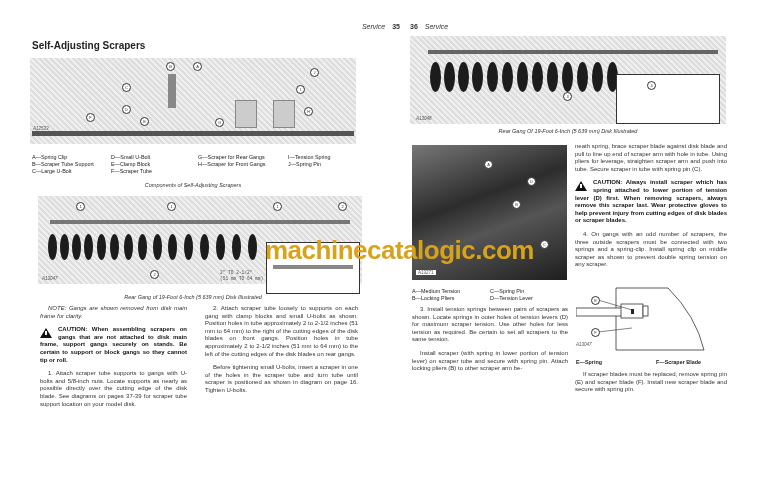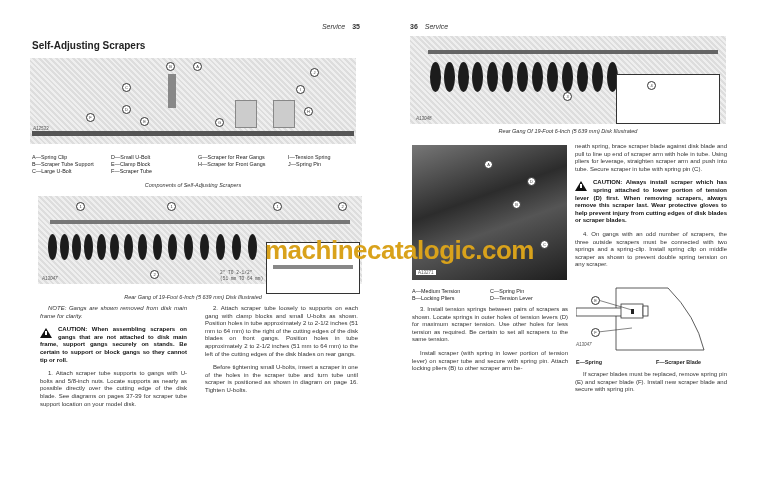--- a/index.html
+++ b/index.html
@@ -1,20 +1,20 @@
 <!DOCTYPE html>
 <html><head>
 <meta charset="utf-8">
 <style>
   html, body { margin: 0; padding: 0; }
   body {
     width: 768px; height: 497px; background: #ffffff; position: relative; overflow: hidden;
     font-family: "Liberation Sans", sans-serif; color: #222;
   }
-  .page { position: absolute; top: 0; height: 497px; }
+  .page { position: absolute; top: 0; height: 497px; padding-left: 40px; }
   #page-left { left: 0; width: 384px; }
   #page-right { left: 384px; width: 384px; }
   .folio { position: absolute; font-size: 7px; top: 23px; color: #333; }
   .folio .lbl { font-style: italic; margin-right: 5px; }
   .folio .num { font-weight: bold; }
   .folio.right-side .num { margin-right: 5px; }
   .folio.right-side .lbl { margin-right: 0; }
   .section-title { position: absolute; left: 32px; top: 40px; font-weight: bold; font-size: 10px; color: #222; }
   .figure { position: absolute; background: #e6e6e6; background-image:
      repeating-linear-gradient(45deg, rgba(255,255,255,0.35) 0 2px, rgba(0,0,0,0.04) 2px 4px); }

